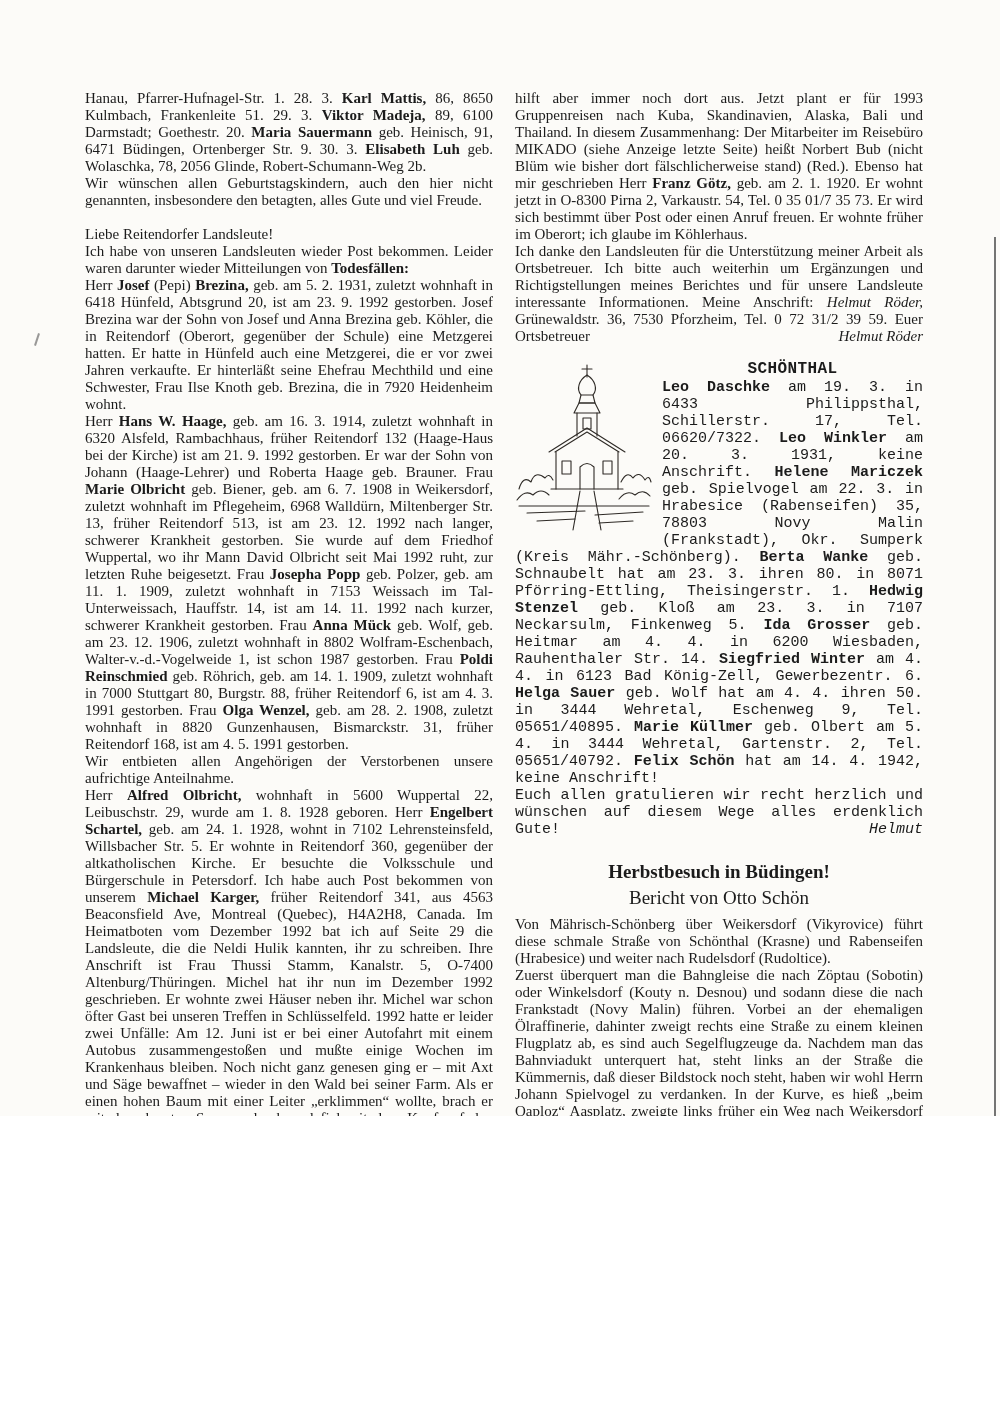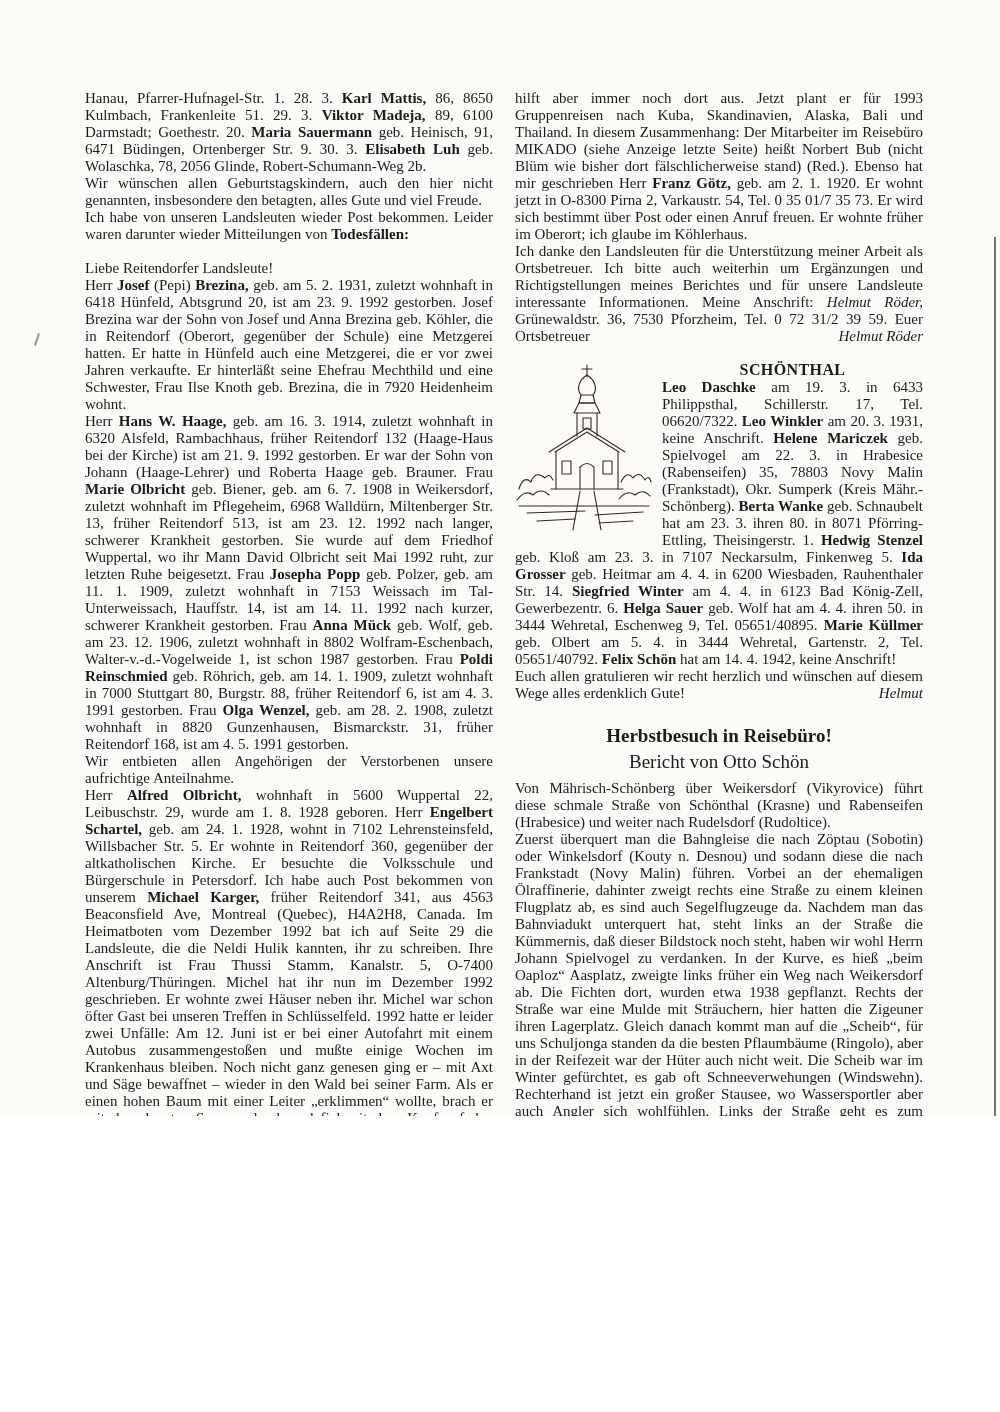--- a/index.html
+++ b/index.html
@@ -20,21 +20,21 @@
     font-size:15px;line-height:17px;
     text-align:justify;
     hyphens:auto;
   }
   .para{margin:0;}
   .gap{margin-top:17px;}
   .b{font-weight:700;}
   .i{font-style:italic;}
   .bold-head{font-weight:700;}
   .sig{float:right;font-style:italic;}
-  .schoenthal{margin-top:15px;}
+  .schoenthal{margin-top:15px;font-family:Liberation Mono, monospace;}
   .schoenthal::after{content:"";display:block;clear:both;}
   .sec-head{
     margin:0;font-weight:700;text-align:center;
     font-size:16px;line-height:19px;letter-spacing:.4px;
   }
   .chapel{
     float:left;width:138px;height:172px;
     margin:2px 9px 2px 0;
   }
   .headline{text-align:center;margin:21px 0 9px 0;}
@@ -51,22 +51,22 @@
 </style>
 </head>
 <body>
 
 <div class="page">
   <div class="columns">
 
     <div class="col">
       <p class="para"><span>Hanau, Pfarrer-Hufnagel-Str. 1. 28. 3. </span><span class="b">Karl Mattis,</span><span> 86, 8650 Kulmbach, Frankenleite 51. 29. 3. </span><span class="b">Viktor Madeja,</span><span> 89, 6100 Darmstadt; Goethestr. 20. </span><span class="b">Maria Sauermann</span><span> geb. Heinisch, 91, 6471 Büdingen, Ortenberger Str. 9. 30. 3. </span><span class="b">Elisabeth Luh</span><span> geb. Wolaschka, 78, 2056 Glinde, Robert-Schumann-Weg 2b.</span></p>
       <p class="para"><span>Wir wünschen allen Geburtstagskindern, auch den hier nicht genannten, insbesondere den betagten, alles Gute und viel Freude.</span></p>
+      <p class="para gap"><span>Liebe Reitendorfer Landsleute!</span></p>
       <p class="para"><span>Ich habe von unseren Landsleuten wieder Post bekommen. Leider waren darunter wieder Mitteilungen von </span><span class="b">Todesfällen:</span></p>
-      <p class="para gap"><span>Liebe Reitendorfer Landsleute!</span></p>
       <p class="para"><span>Herr </span><span class="b">Josef</span><span> (Pepi) </span><span class="b">Brezina,</span><span> geb. am 5. 2. 1931, zuletzt wohnhaft in 6418 Hünfeld, Abtsgrund 20, ist am 23. 9. 1992 gestorben. Josef Brezina war der Sohn von Josef und Anna Brezina geb. Köhler, die in Reitendorf (Oberort, gegenüber der Schule) eine Metzgerei hatten. Er hatte in Hünfeld auch eine Metzgerei, die er vor zwei Jahren verkaufte. Er hinterläßt seine Ehefrau Mechthild und eine Schwester, Frau Ilse Knoth geb. Brezina, die in 7920 Heidenheim wohnt.</span></p>
       <p class="para"><span>Herr </span><span class="b">Hans W. Haage,</span><span> geb. am 16. 3. 1914, zuletzt wohnhaft in 6320 Alsfeld, Rambachhaus, früher Reitendorf 132 (Haage-Haus bei der Kirche) ist am 21. 9. 1992 gestorben. Er war der Sohn von Johann (Haage-Lehrer) und Roberta Haage geb. Brauner. Frau </span><span class="b">Marie Olbricht</span><span> geb. Biener, geb. am 6. 7. 1908 in Weikersdorf, zuletzt wohnhaft im Pflegeheim, 6968 Walldürn, Miltenberger Str. 13, früher Reitendorf 513, ist am 23. 12. 1992 nach langer, schwerer Krankheit gestorben. Sie wurde auf dem Friedhof Wuppertal, wo ihr Mann David Olbricht seit Mai 1992 ruht, zur letzten Ruhe beigesetzt. Frau </span><span class="b">Josepha Popp</span><span> geb. Polzer, geb. am 11. 1. 1909, zuletzt wohnhaft in 7153 Weissach im Tal-Unterweissach, Hauffstr. 14, ist am 14. 11. 1992 nach kurzer, schwerer Krankheit gestorben. Frau </span><span class="b">Anna Mück</span><span> geb. Wolf, geb. am 23. 12. 1906, zuletzt wohnhaft in 8802 Wolfram-Eschenbach, Walter-v.-d.-Vogelweide 1, ist schon 1987 gestorben. Frau </span><span class="b">Poldi Reinschmied</span><span> geb. Röhrich, geb. am 14. 1. 1909, zuletzt wohnhaft in 7000 Stuttgart 80, Burgstr. 88, früher Reitendorf 6, ist am 4. 3. 1991 gestorben. Frau </span><span class="b">Olga Wenzel,</span><span> geb. am 28. 2. 1908, zuletzt wohnhaft in 8820 Gunzenhausen, Bismarckstr. 31, früher Reitendorf 168, ist am 4. 5. 1991 gestorben.</span></p>
       <p class="para"><span>Wir entbieten allen Angehörigen der Verstorbenen unsere aufrichtige Anteilnahme.</span></p>
       <p class="para"><span>Herr </span><span class="b">Alfred Olbricht,</span><span> wohnhaft in 5600 Wuppertal 22, Leibuschstr. 29, wurde am 1. 8. 1928 geboren. Herr </span><span class="b">Engelbert Schartel,</span><span> geb. am 24. 1. 1928, wohnt in 7102 Lehrensteinsfeld, Willsbacher Str. 5. Er wohnte in Reitendorf 360, gegenüber der altkatholischen Kirche. Er besuchte die Volksschule und Bürgerschule in Petersdorf. Ich habe auch Post bekommen von unserem </span><span class="b">Michael Karger,</span><span> früher Reitendorf 341, aus 4563 Beaconsfield Ave, Montreal (Quebec), H4A2H8, Canada. Im Heimatboten vom Dezember 1992 bat ich auf Seite 29 die Landsleute, die die Neldi Hulik kannten, ihr zu schreiben. Ihre Anschrift ist Frau Thussi Stamm, Kanalstr. 5, O-7400 Altenburg/Thüringen. Michel hat ihr nun im Dezember 1992 geschrieben. Er wohnte zwei Häuser neben ihr. Michel war schon öfter Gast bei unseren Treffen in Schlüsselfeld. 1992 hatte er leider zwei Unfälle: Am 12. Juni ist er bei einer Autofahrt mit einem Autobus zusammengestoßen und mußte einige Wochen im Krankenhaus bleiben. Noch nicht ganz genesen ging er – mit Axt und Säge bewaffnet – wieder in den Wald bei seiner Farm. Als er einen hohen Baum mit einer Leiter „erklimmen“ wollte, brach er mit der obersten Sprosse durch und fiel mit dem Kopf auf den Erdboden. Die Folge war eine Gehirnerschütterung, die er noch nicht ganz überwunden hat. Wir wünschen ihm gute Besserung und werden uns freuen, wenn er in diesem Jahr wieder nach Schlüsselfeld kommt, und dort den 70. Geburtstag nachfeiern kann, den er am 30. Juli 1993 begeht. Sein Reisebüro MIKADO in Montreal hat er verkauft,</span></p>
     </div>
 
     <div class="col">
       <p class="para"><span>hilft aber immer noch dort aus. Jetzt plant er für 1993 Gruppenreisen nach Kuba, Skandinavien, Alaska, Bali und Thailand. In diesem Zusammenhang: Der Mitarbeiter im Reisebüro MIKADO (siehe Anzeige letzte Seite) heißt Norbert Bub (nicht Blüm wie bisher dort fälschlicherweise stand) (Red.). Ebenso hat mir geschrieben Herr </span><span class="b">Franz Götz,</span><span> geb. am 2. 1. 1920. Er wohnt jetzt in O-8300 Pirna 2, Varkaustr. 54, Tel. 0 35 01/7 35 73. Er wird sich bestimmt über Post oder einen Anruf freuen. Er wohnte früher im Oberort; ich glaube im Köhlerhaus.</span></p>
       <p class="para"><span><span>Ich danke den Landsleuten für die Unterstützung meiner Arbeit als Ortsbetreuer. Ich bitte auch weiterhin um Ergänzungen und Richtigstellungen meines Berichtes und für unsere Landsleute interessante Informationen. Meine Anschrift: </span><span class="i">Helmut Röder,</span><span> Grünewaldstr. 36, 7530 Pforzheim, Tel. 0 72 31/2 39 59. Euer Ortsbetreuer</span></span><span class="sig">Helmut Röder</span></p>
 
@@ -103,21 +103,21 @@
               <path d="M86 168 L79 129"></path>
             </g>
           </svg>
         </div>
         <p class="sec-head">SCHÖNTHAL</p>
         <p class="para"><span class="b">Leo Daschke</span><span> am 19. 3. in 6433 Philippsthal, Schillerstr. 17, Tel. 06620/7322. </span><span class="b">Leo Winkler</span><span> am 20. 3. 1931, keine Anschrift. </span><span class="b">Helene Mariczek</span><span> geb. Spielvogel am 22. 3. in Hrabesice (Rabenseifen) 35, 78803 Novy Malin (Frankstadt), Okr. Sumperk (Kreis Mähr.-Schönberg). </span><span class="b">Berta Wanke</span><span> geb. Schnaubelt hat am 23. 3. ihren 80. in 8071 Pförring-Ettling, Theisingerstr. 1. </span><span class="b">Hedwig Stenzel</span><span> geb. Kloß am 23. 3. in 7107 Neckarsulm, Finkenweg 5. </span><span class="b">Ida Grosser</span><span> geb. Heitmar am 4. 4. in 6200 Wiesbaden, Rauhenthaler Str. 14. </span><span class="b">Siegfried Winter</span><span> am 4. 4. in 6123 Bad König-Zell, Gewerbezentr. 6. </span><span class="b">Helga Sauer</span><span> geb. Wolf hat am 4. 4. ihren 50. in 3444 Wehretal, Eschenweg 9, Tel. 05651/40895. </span><span class="b">Marie Küllmer</span><span> geb. Olbert am 5. 4. in 3444 Wehretal, Gartenstr. 2, Tel. 05651/40792. </span><span class="b">Felix Schön</span><span> hat am 14. 4. 1942, keine Anschrift!</span></p>
         <p class="para"><span><span>Euch allen gratulieren wir recht herzlich und wünschen auf diesem Wege alles erdenklich Gute!</span></span><span class="sig">Helmut</span></p>
       </div>
 
       <div class="headline">
-        <p class="title">Herbstbesuch in Reisebüro!</p>
+        <p class="title">Herbstbesuch in Büdingen!</p>
         <p class="byline">Bericht von Otto Schön</p>
       </div>
 
       <p class="para"><span>Von Mährisch-Schönberg über Weikersdorf (Vikyrovice) führt diese schmale Straße von Schönthal (Krasne) und Rabenseifen (Hrabesice) und weiter nach Rudelsdorf (Rudoltice).</span></p>
       <p class="para"><span>Zuerst überquert man die Bahngleise die nach Zöptau (Sobotin) oder Winkelsdorf (Kouty n. Desnou) und sodann diese die nach Frankstadt (Novy Malin) führen. Vorbei an der ehemaligen Ölraffinerie, dahinter zweigt rechts eine Straße zu einem kleinen Flugplatz ab, es sind auch Segelflugzeuge da. Nachdem man das Bahnviadukt unterquert hat, steht links an der Straße die Kümmernis, daß dieser Bildstock noch steht, haben wir wohl Herrn Johann Spielvogel zu verdanken. In der Kurve, es hieß „beim Oaploz“ Aasplatz, zweigte links früher ein Weg nach Weikersdorf ab. Die Fichten dort, wurden etwa 1938 gepflanzt. Rechts der Straße war eine Mulde mit Sträuchern, hier hatten die Zigeuner ihren Lagerplatz. Gleich danach kommt man auf die „Scheib“, für uns Schuljonga standen da die besten Pflaumbäume (Ringolo), aber in der Reifezeit war der Hüter auch nicht weit. Die Scheib war im Winter gefürchtet, es gab oft Schneeverwehungen (Windswehn). Rechterhand ist jetzt ein großer Stausee, wo Wassersportler aber auch Angler sich wohlfühlen. Links der Straße geht es zum Annahof, ab hier stehen viele Wochenendhäuser, die sich bis zum Molkengraben ziehen. Nach der Scheib zweigt rechts die Frankstädter Straße ab. Auf halbem Weg etwa, zwischen der Abzweigung und Frankstadt führt links hoch ein geteerter Weg bis zu einer großen Eiche. Auf diesem Platz hat man einen schönen Ausblick auf Schönberg. Links liegt Frankstadt,</span></p>
     </div>
 
   </div>
 
   <div class="page-num">32</div>

